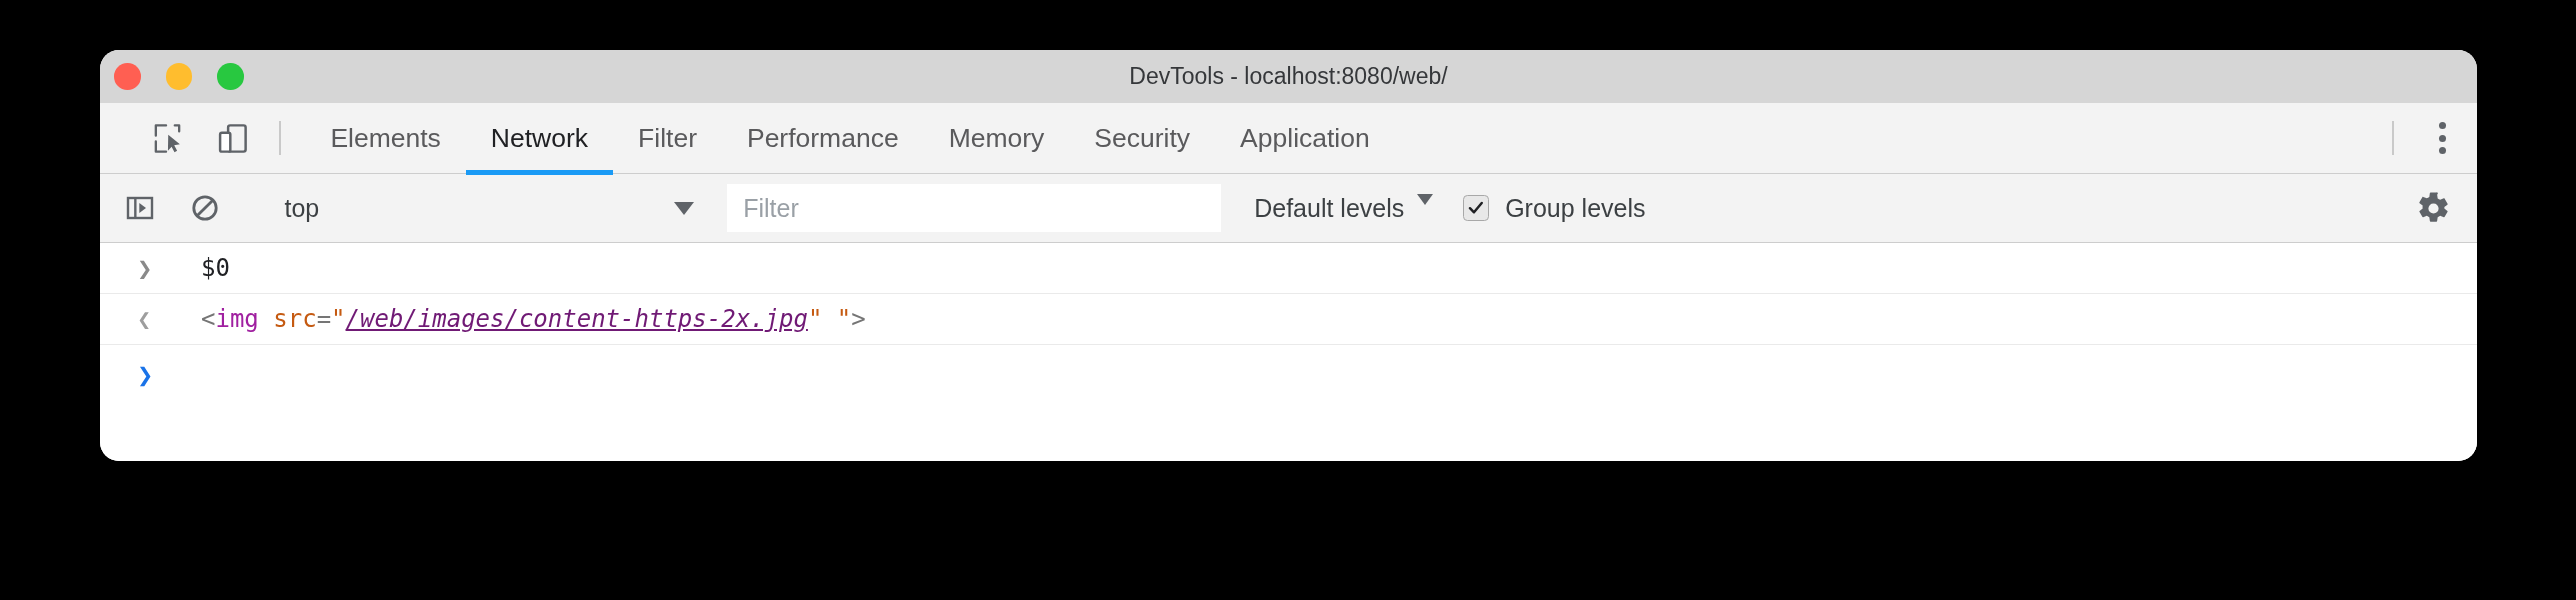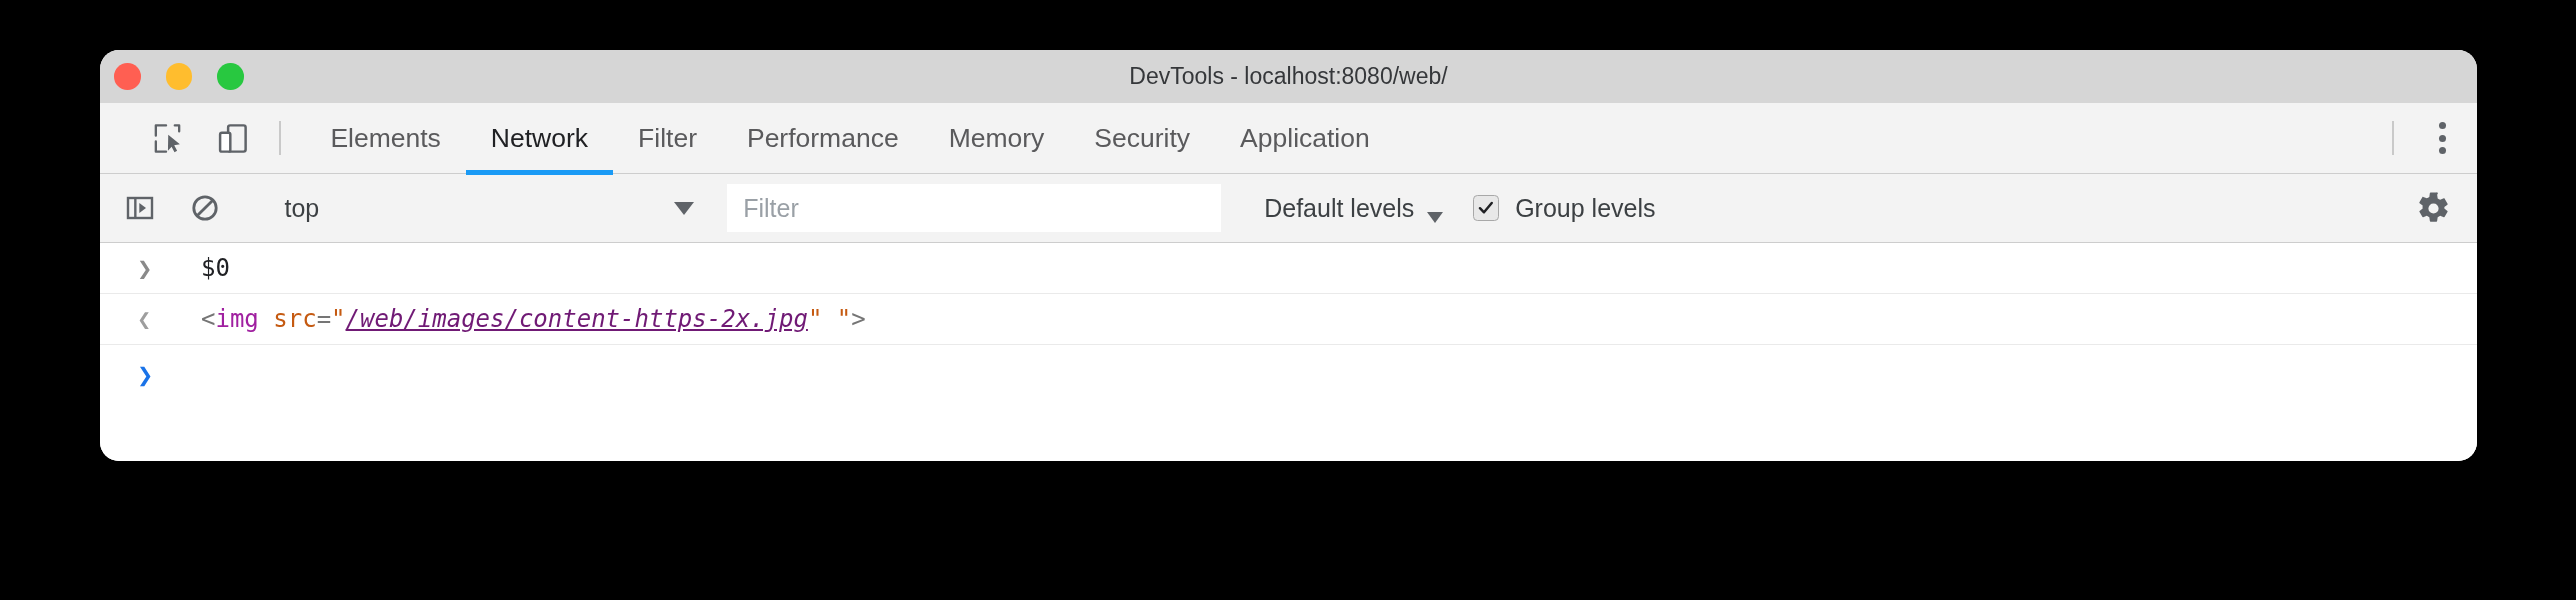--- a/index.html
+++ b/index.html
@@ -167,22 +167,22 @@
     margin-left: 19.4px;
     padding: 0 16px;
     font-size: 25px;
     color: #3c4043;
     font-family: "Liberation Sans", sans-serif;
   }
   .filter-input::placeholder { color: #9aa0a6; }
 
   .levels {
     display: flex;
-    align-items: flex-end;
-    margin-left: 43px;
+    align-items: flex-start;
+    margin-left: 33px;
     cursor: pointer;
   }
   .levels-label { font-size: 25px; color: #3c4043; }
 
   .group-similar {
     display: flex;
     align-items: center;
     margin-left: 30px;
     cursor: pointer;
   }

